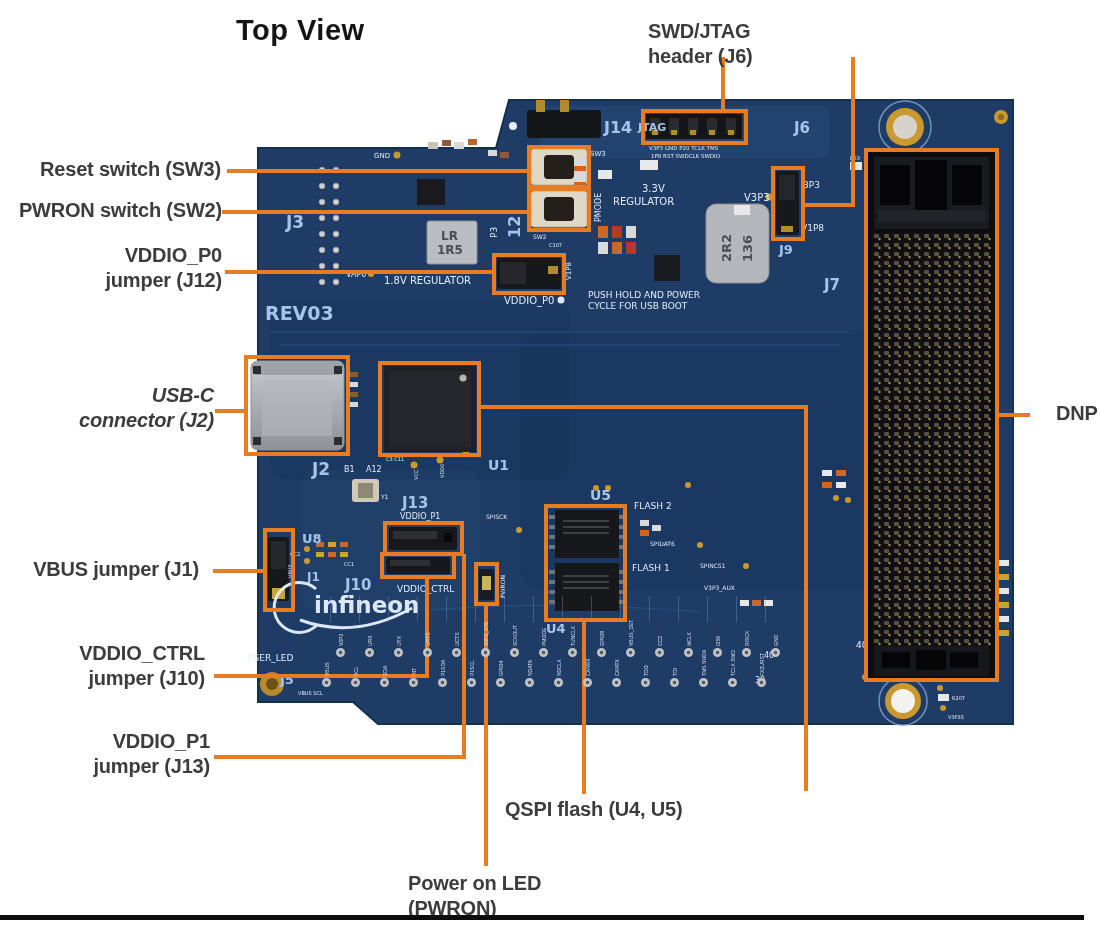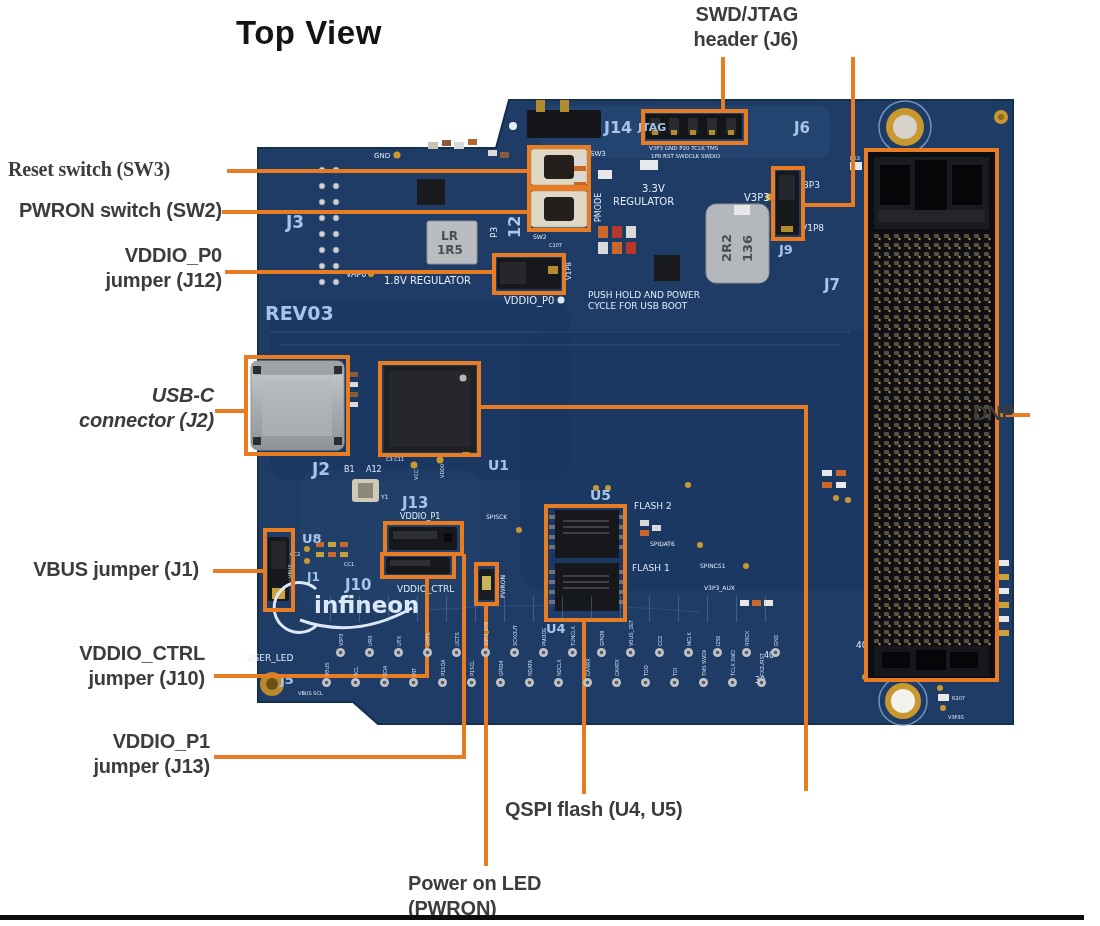--- a/index.html
+++ b/index.html
@@ -1,32 +1,32 @@
 <!DOCTYPE html>
 <html><head>
 <meta charset="utf-8">
 <style>
   html,body{margin:0;padding:0;background:#fff;}
   .canvas{position:relative;width:1100px;height:926px;background:#fff;overflow:hidden;
           font-family:"Liberation Sans",sans-serif;}
   .board-svg{position:absolute;left:0;top:0;}
-  .title{position:absolute;left:236px;top:14px;font-size:33px;font-weight:700;color:#141414;
+  .title{position:absolute;left:236px;top:14px;font-size:29px;font-weight:700;color:#141414;
          letter-spacing:.5px;}
   .callout-label{position:absolute;font-weight:700;font-size:20px;line-height:25px;color:#3c3c3c;
                  white-space:pre-line;letter-spacing:-0.2px;}
-  .lbl-reset{left:8px;top:157px;width:205px;text-align:left;font-family:Liberation Serif, serif;}
+  .lbl-reset{left:28px;top:157px;width:205px;text-align:center;}
   .lbl-pmode{left:14px;top:198px;width:208px;text-align:right;}
   .lbl-vddio-p0{left:40px;top:243px;width:182px;text-align:right;}
   .lbl-usbc{left:40px;top:383px;width:174px;text-align:right;font-style:italic;}
   .lbl-vbus{left:20px;top:557px;width:192px;text-align:center;}
   .lbl-vddio-ctrl{left:30px;top:641px;width:175px;text-align:right;}
   .lbl-vddio-p1{left:36px;top:729px;width:174px;text-align:right;}
-  .lbl-swd{left:648px;top:2px;width:150px;text-align:right;}
+  .lbl-swd{left:648px;top:19px;width:150px;text-align:left;}
   .lbl-j9{left:790px;top:4px;width:130px;text-align:center;}
-  .lbl-dnp{left:973px;top:401px;}
+  .lbl-dnp{left:1056px;top:401px;}
   .lbl-qspi{left:505px;top:797px;}
   .lbl-ezusb{left:757px;top:792px;}
   .lbl-pwron{left:408px;top:871px;}
   .bottom-rule{position:absolute;left:0;top:915px;width:1084px;height:5px;background:#0d0d0d;}
   .pad-row{position:absolute;display:flex;}
   .row1{left:326px;top:620px;}
   .row2{left:312px;top:650px;}
   .pad{width:29px;display:flex;flex-direction:column;align-items:center;justify-content:flex-end;}
   .pad-label{writing-mode:vertical-rl;transform:rotate(180deg);font-size:5px;line-height:6px;
              color:#d5e4f5;height:26px;overflow:hidden;white-space:nowrap;}

